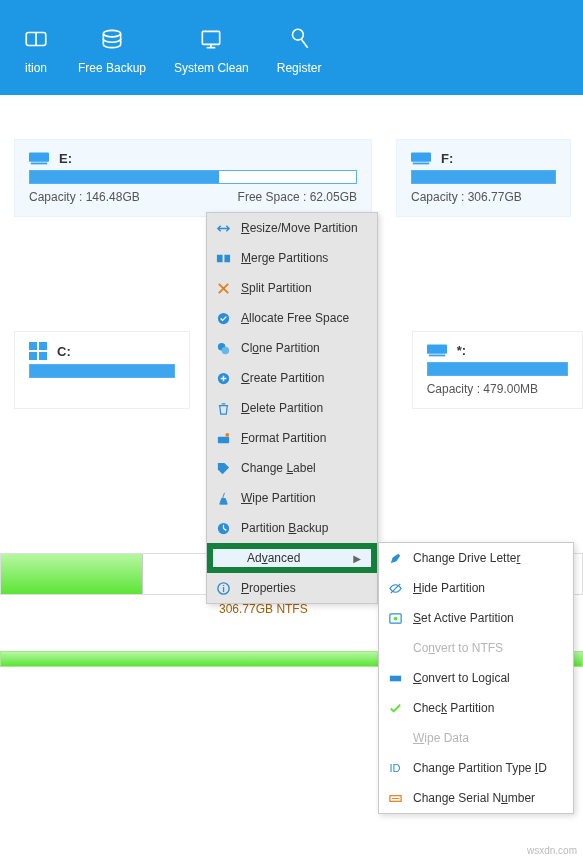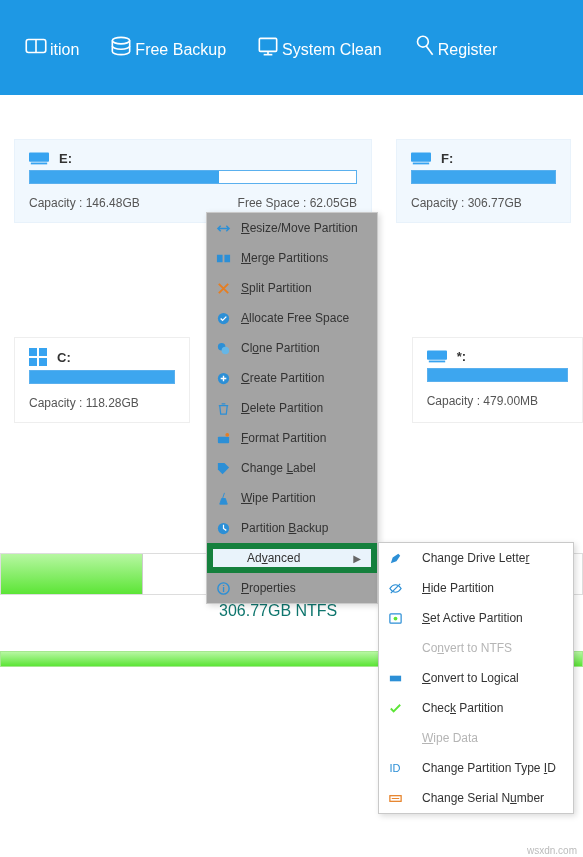--- a/index.html
+++ b/index.html
@@ -1,59 +1,59 @@
 <!DOCTYPE html>
 <html><head>
 <meta charset="utf-8">
 <style>
 * { margin: 0; padding: 0; box-sizing: border-box; font-family: "Segoe UI", Tahoma, sans-serif; }
 body { width: 583px; height: 857px; background: #ffffff; overflow: hidden; position: relative; }
 
 
 .toolbar { background: #1e98e4; height: 95px; display: flex; align-items: center; padding: 0 8px; }
-.tb-btn { color: #fff; font-size: 16px; display: flex; flex-direction: row; align-items: center; padding: 10px 14px 6px; cursor: pointer; }
+.tb-btn { color: #fff; font-size: 12px; display: flex; flex-direction: column; align-items: center; padding: 10px 14px 6px; cursor: pointer; }
 .tb-btn .ico { width: 28px; height: 28px; display: flex; align-items: center; justify-content: center; margin-bottom: 8px; }
 .tb-btn .ico svg { stroke: #fff; fill: none; stroke-width: 1.5; }
 .tb-btn span { white-space: nowrap; }
 
 
 .cards-row { display: flex; padding: 44px 0 0 14px; gap: 24px; }
 .card { width: 358px; background: #f1f8fe; border: 1px solid #e8f2fb; padding: 10px 14px 12px; position: relative; }
 .card.cut { width: 175px; } 
 .card .head { display: flex; align-items: center; gap: 10px; margin-bottom: 4px; }
 .drive-ico { width: 20px; height: 16px; }
 .drive-ico.blue rect { fill: #37a3f0; }
 .drv-label { font-weight: 600; font-size: 13px; color: #333; }
 .bar { height: 14px; border: 1px solid #5ab0ee; width: 100%; margin: 4px 0 6px; background: #fff; position: relative; }
 .bar .fill { background: #3da6ef; height: 100%; }
-.caprow { display: flex; justify-content: space-between; font-size: 12px; color: #555; margin-top: 12px; }
+.caprow { display: flex; justify-content: space-between; font-size: 12px; color: #555; }
 
 
 .cards-row.row2 { padding-top: 114px; }
 
 
-.ctx { position: absolute; left: 206px; top: 212px; width: 172px; background: #a3a3a3; border: 1px solid #c9c9c9; box-shadow: 2px 2px 6px rgba(0,0,0,.15); font-size: 12px; color: #333; }
+.ctx { position: absolute; left: 206px; top: 212px; width: 172px; background: #e5e5e5; border: 1px solid #c9c9c9; box-shadow: 2px 2px 6px rgba(0,0,0,.15); font-size: 12px; color: #333; }
 .ctx .item { display: flex; align-items: center; height: 30px; padding: 0 10px 0 8px; gap: 10px; cursor: pointer; }
 .ctx .item.hi { background: #e9f3fb; border: 6px solid #15803d; }
 .ctx .item .mi { width: 16px; height: 16px; display: flex; align-items: center; justify-content: center; }
 .ctx .item .txt span.u { text-decoration: underline; }
 .ctx .item .arrow { margin-left: auto; font-size: 10px; color: #666; }
 
 
 .sub { position: absolute; left: 378px; top: 542px; width: 196px; background: #fff; border: 1px solid #c9c9c9; box-shadow: 2px 2px 6px rgba(0,0,0,.15); font-size: 12px; color: #333; }
-.sub .item { display: flex; align-items: center; height: 30px; padding: 0 10px 0 8px; gap: 19px; cursor: pointer; }
+.sub .item { display: flex; align-items: center; height: 30px; padding: 0 10px 0 8px; gap: 10px; cursor: pointer; }
 .sub .item.dis { color: #b5b5b5; cursor: default; text-align: center; }
 .sub .item .mi { width: 16px; height: 16px; display: flex; align-items: center; justify-content: center; }
 .sub .item .txt span.u { text-decoration: underline; }
 
 
 .diskbar { position: absolute; left: 0; right: 0; }
 .diskbar.bar1 { top: 553px; height: 42px; background: #fff; border: 1px solid #ddd; }
 .diskbar.bar1 .seg1 { position: absolute; left: 0; top: 0; bottom: 0; width: 142px; background: linear-gradient(#b7f7a2,#5ce536); border-right: 1px solid #ccc; }
-.diskbar.bar1 .label { position: absolute; left: 218px; top: 48px; font-size: 16px; color: #0f766e; }
+.diskbar.bar1 .label { position: absolute; left: 218px; top: 48px; font-size: 12px; color: #a16207; }
 .diskbar.bar2 { top: 651px; height: 16px; background: linear-gradient(#b7f7a2,#5ce536); border: 1px solid #a5e88f; }
 
 .watermark { position: absolute; right: 6px; bottom: 1px; font-size: 10px; color: #bbb; }
 
 
 svg { display: block; }
 </style>
 </head>
 <body>
 
@@ -139,23 +139,20 @@
           <rect x="0" y="0" width="8" height="8" fill="#37a3f0"></rect>
           <rect x="10" y="0" width="8" height="8" fill="#37a3f0"></rect>
           <rect x="0" y="10" width="8" height="8" fill="#37a3f0"></rect>
           <rect x="10" y="10" width="8" height="8" fill="#37a3f0"></rect>
         </svg>
       <span class="drv-label">C:</span>
     </div>
     <div class="bar">
         <div class="fill" style="width:100%"></div>
       </div>
-    <div class="caprow">
-        <span>Capacity : 118.28GB</span>
-      </div>
   </div>
   <div style="width:178px"></div>
   <div class="card cut" style="background:#fff;border:1px solid #eee">
     <div class="head">
       <svg class="drive-ico blue" width="22" height="16" viewBox="0 0 22 16">
           <rect x="0" y="2" width="22" height="10" rx="1"></rect>
           <rect x="2" y="13" width="18" height="2" fill="#ccc"></rect>
         </svg>
       <span class="drv-label">*:</span>
     </div>

